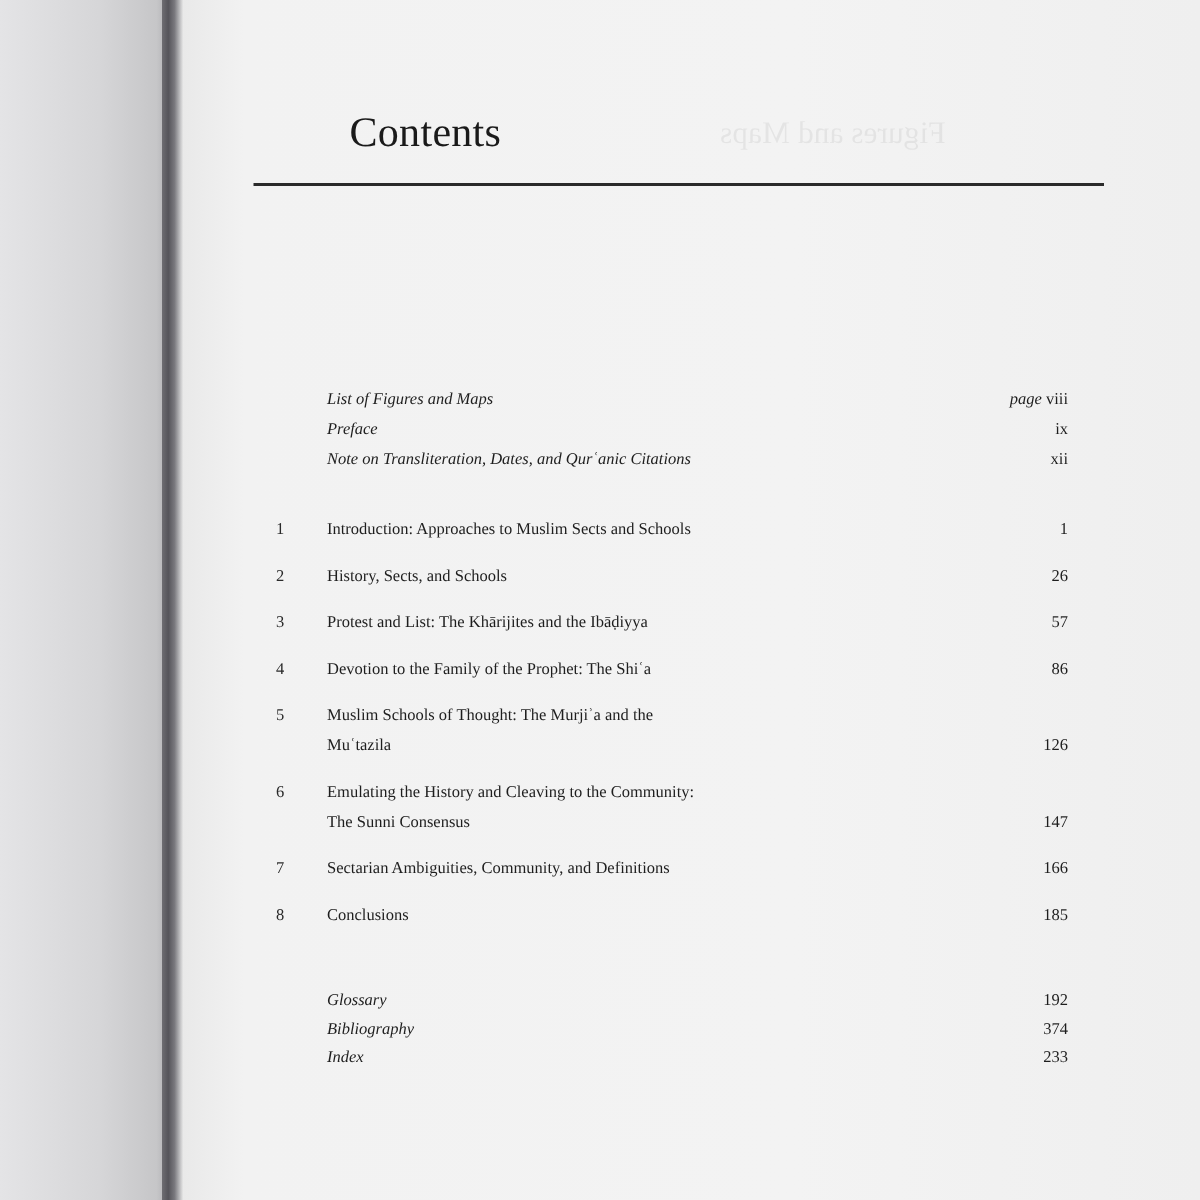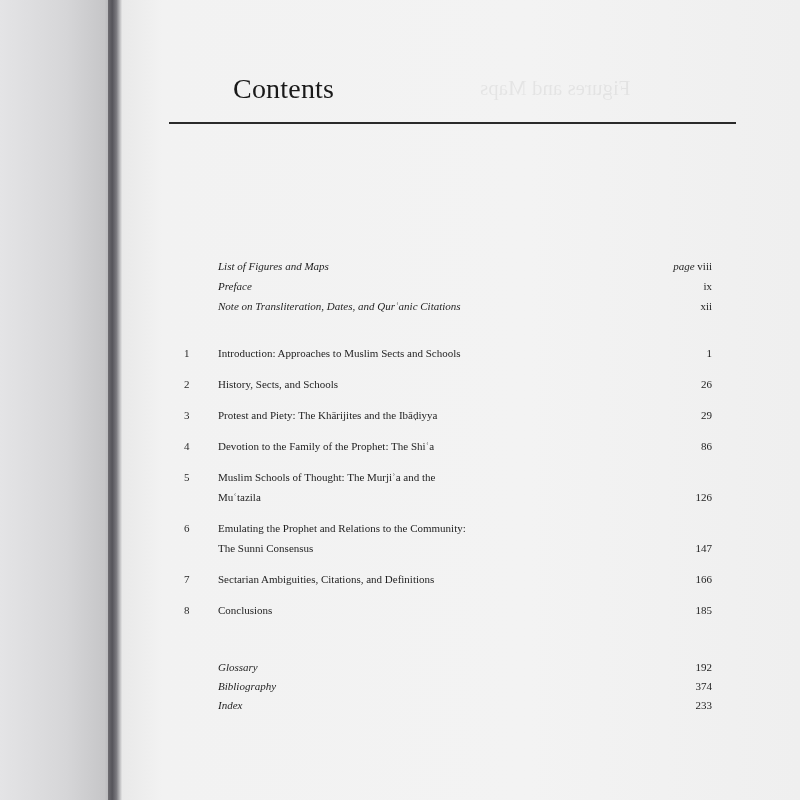--- a/index.html
+++ b/index.html
@@ -84,47 +84,47 @@
   </div>
   <div style="height:11px"></div>
   <div class="row chap">
     <span class="num">2</span>
     <span class="label">History, Sects, and Schools</span>
     <span class="page">26</span>
   </div>
   <div style="height:11px"></div>
   <div class="row chap">
     <span class="num">3</span>
-    <span class="label">Protest and Piety: The Khārijites and the Ibāḍiyya</span>
-    <span class="page">29</span>
+    <span class="label">Protest and List: The Khārijites and the Ibāḍiyya</span>
+    <span class="page">57</span>
   </div>
   <div style="height:11px"></div>
   <div class="row chap">
     <span class="num">4</span>
     <span class="label">Devotion to the Family of the Prophet: The Shiʿa</span>
     <span class="page">86</span>
   </div>
   <div style="height:11px"></div>
   <div class="row chap2">
     <span class="num">5</span>
     <span class="label">Muslim Schools of Thought: The Murjiʾa and the</span>
     <span class="label2">Muʿtazila</span>
     <span class="page">126</span>
   </div>
   <div style="height:11px"></div>
   <div class="row chap2">
     <span class="num">6</span>
-    <span class="label">Emulating the Prophet and Relations to the Community:</span>
+    <span class="label">Emulating the History and Cleaving to the Community:</span>
     <span class="label2">The Sunni Consensus</span>
     <span class="page">147</span>
   </div>
   <div style="height:11px"></div>
   <div class="row chap">
     <span class="num">7</span>
-    <span class="label">Sectarian Ambiguities, Citations, and Definitions</span>
+    <span class="label">Sectarian Ambiguities, Community, and Definitions</span>
     <span class="page">166</span>
   </div>
   <div style="height:11px"></div>
   <div class="row chap">
     <span class="num">8</span>
     <span class="label">Conclusions</span>
     <span class="page">185</span>
   </div>
 </div>
 

